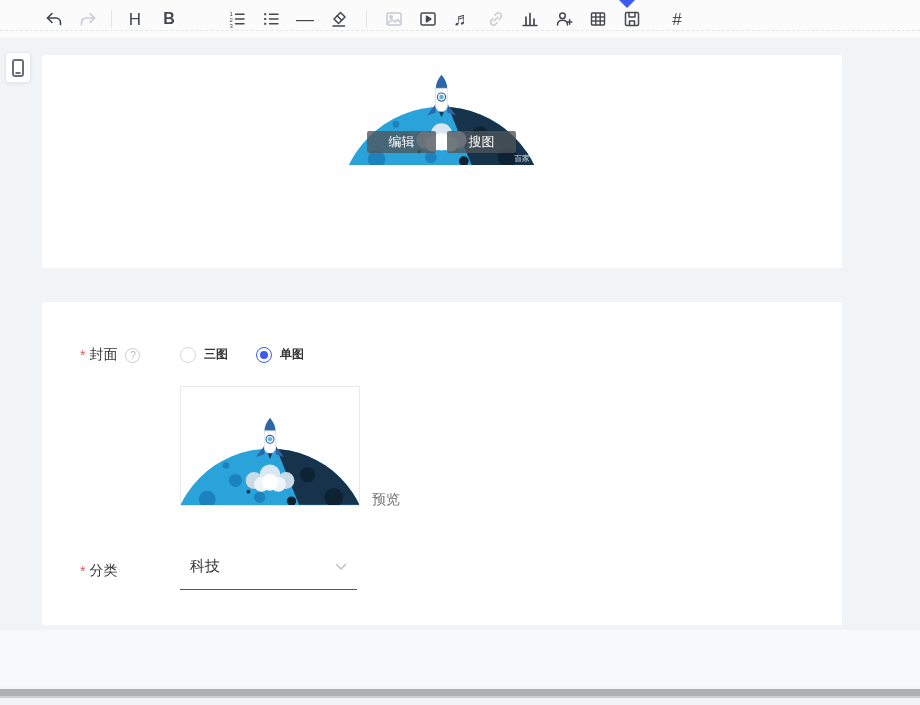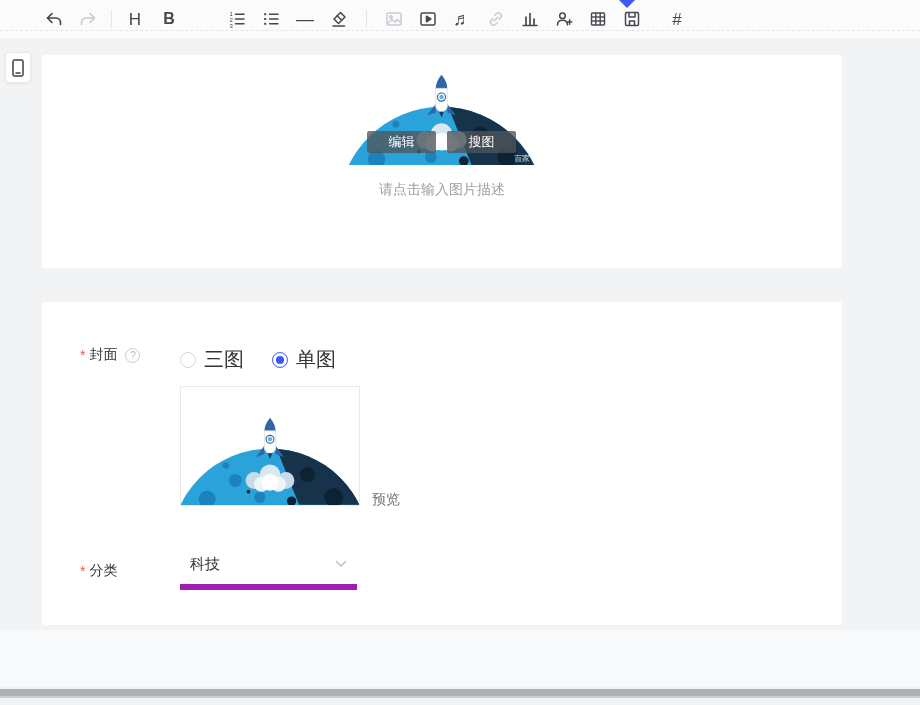--- a/index.html
+++ b/index.html
@@ -66,34 +66,34 @@
   
   .field-label { position:absolute; left:38px; font-size:14px; color:#333; display:flex; align-items:center; }
   .req { color:#f05252; margin-right:4px; font-size:14px; }
   .help {
     display:inline-flex; align-items:center; justify-content:center;
     width:15px; height:15px; border:1px solid #c9cbce; border-radius:50%;
     color:#b3b6ba; font-size:10px; margin-left:8px; cursor:pointer;
   }
   .cover-label { top:44px; }
   .radios { position:absolute; left:138px; top:44px; display:flex; align-items:center; gap:28px; }
-  .radio { display:flex; align-items:center; gap:8px; cursor:pointer; font-size:20px; color:#333; }
+  .radio { display:flex; align-items:center; gap:8px; cursor:pointer; font-size:12px; color:#333;font-weight:bold; }
   .radio .dot { width:16px; height:16px; border-radius:50%; border:1px solid #d6d8db; background:#fff; position:relative; }
   .radio.sel .dot { border-color:#3c5cf0; }
   .radio.sel .dot::after { content:""; position:absolute; left:3px; top:3px; width:8px; height:8px; border-radius:50%; background:#3c5cf0; }
   .thumb {
     position:absolute; left:138px; top:84px; width:180px; height:120px;
     border:1px solid #e8e9eb; background:#fff; cursor:pointer;
     display:flex; align-items:flex-end; justify-content:center; overflow:hidden;
   }
   .thumb-preview-label { position:absolute; left:330px; top:189px; font-size:14px; color:#737373; cursor:pointer; }
   .cat-label { top:260px; }
   .select {
     position:absolute; left:138px; top:248px; width:177px; height:40px;
-    border-bottom:6px solid #a21caf; cursor:pointer;
+    border-bottom:1px solid #a21caf; cursor:pointer;
     display:flex; align-items:center; justify-content:space-between;
     padding:0 10px 6px 10px;
   }
   .select .val { font-size:15px; color:#333; }
   
   .footer { position:absolute; left:0; right:0; top:630px; height:57px; background:#f8f9fa; }
   .bottom-strip { position:absolute; left:0; top:689px; right:0; height:9px; background:#aeb1b4; border-bottom:2px solid #cdced0; }
 </style>
 </head>
 <body>
@@ -255,21 +255,20 @@
         <circle cx="95" cy="30" r="2.3" fill="#5fb0df"></circle>
         <path d="M92.5 45 L95 51 L97.5 45 Z" fill="#1c3c5e"></path>
       </g>
       <text x="186" y="96" text-anchor="end" font-size="8" fill="#ffffff" opacity="0.85">百家</text>
     </svg>
     <div class="img-actions">
       <button>编辑</button>
       <button>搜图</button>
     </div>
   </figure>
-  <div class="caption">请点击输入图片描述</div>
 </section>
 
 <section class="card card-form">
   <div class="field-label cover-label">
     <span class="req">*</span>
     <span>封面</span>
     <span class="help">?</span>
   </div>
   <div class="radios">
     <label class="radio">

